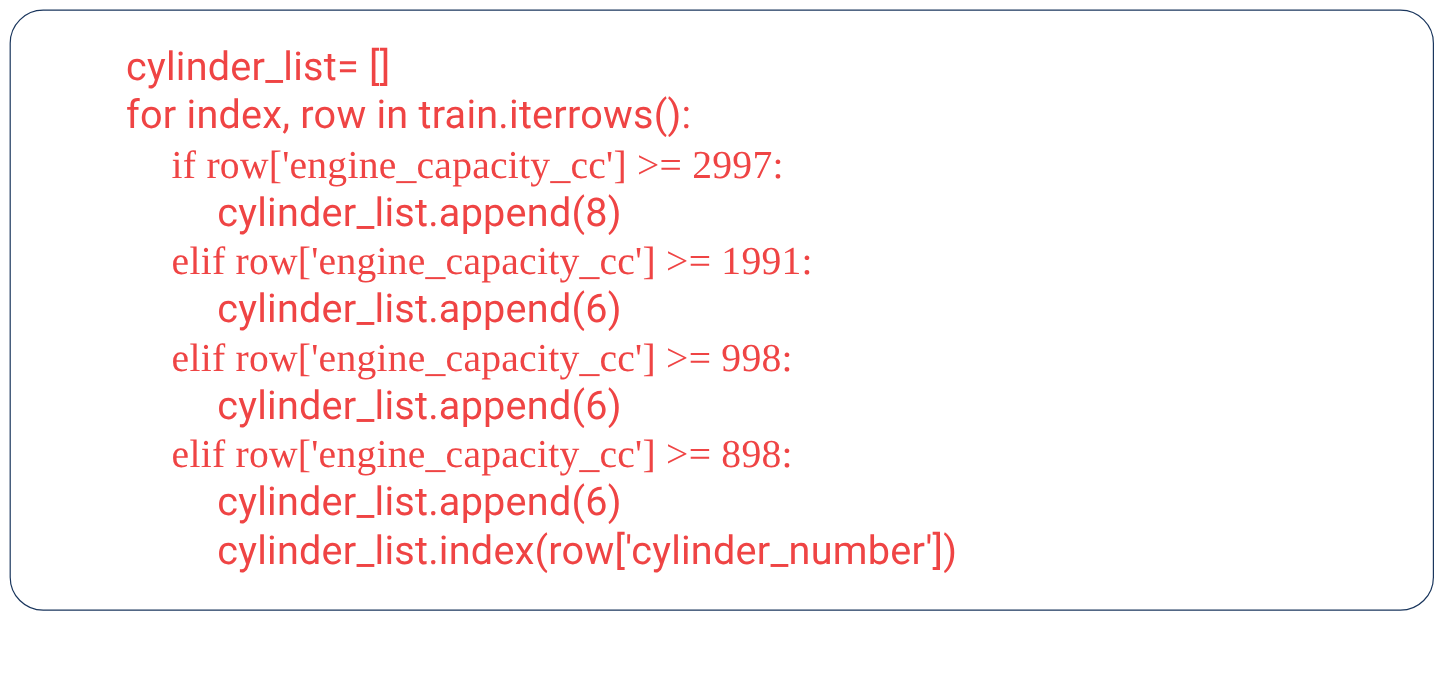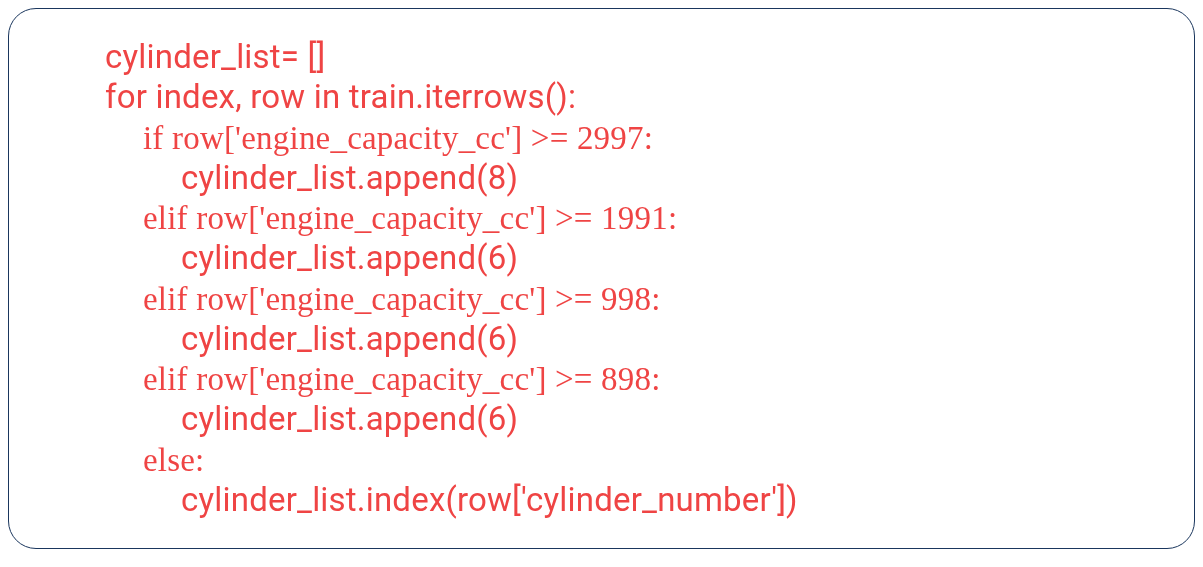--- a/index.html
+++ b/index.html
@@ -38,15 +38,14 @@
   <div class="code-line">cylinder_list= []</div>
   <div class="code-line">for index, row in train.iterrows():</div>
   <div class="code-line indent1">if row['engine_capacity_cc'] &gt;= 2997:</div>
   <div class="code-line indent2">cylinder_list.append(8)</div>
   <div class="code-line indent1">elif row['engine_capacity_cc'] &gt;= 1991:</div>
   <div class="code-line indent2">cylinder_list.append(6)</div>
   <div class="code-line indent1">elif row['engine_capacity_cc'] &gt;= 998:</div>
   <div class="code-line indent2">cylinder_list.append(6)</div>
   <div class="code-line indent1">elif row['engine_capacity_cc'] &gt;= 898:</div>
   <div class="code-line indent2">cylinder_list.append(6)</div>
-  <div class="code-line indent1">else:</div>
   <div class="code-line indent2">cylinder_list.index(row['cylinder_number'])</div>
 </div>
 
 </body></html>

